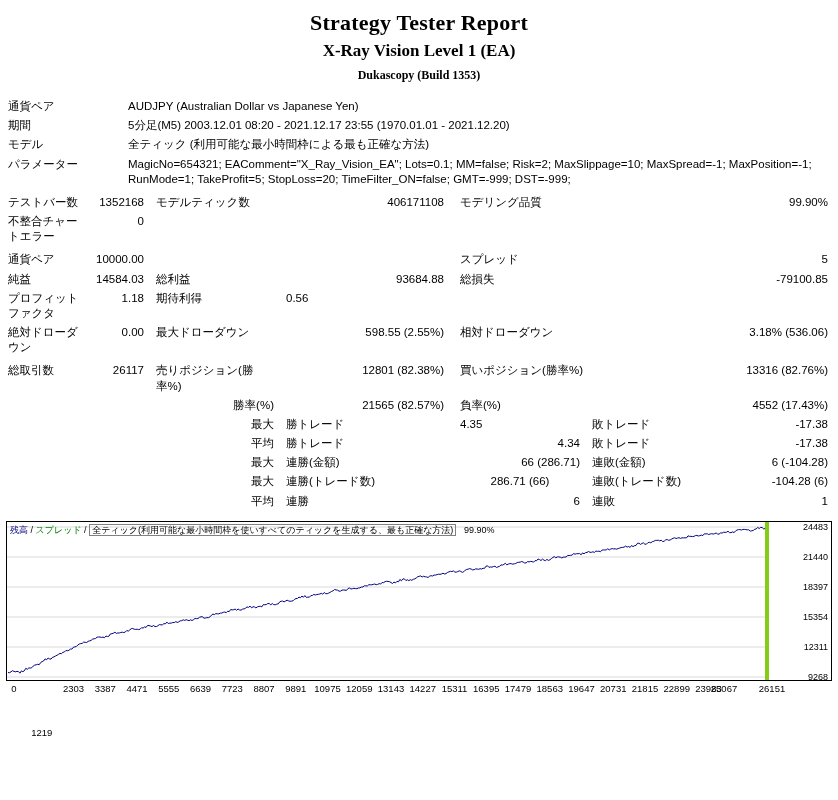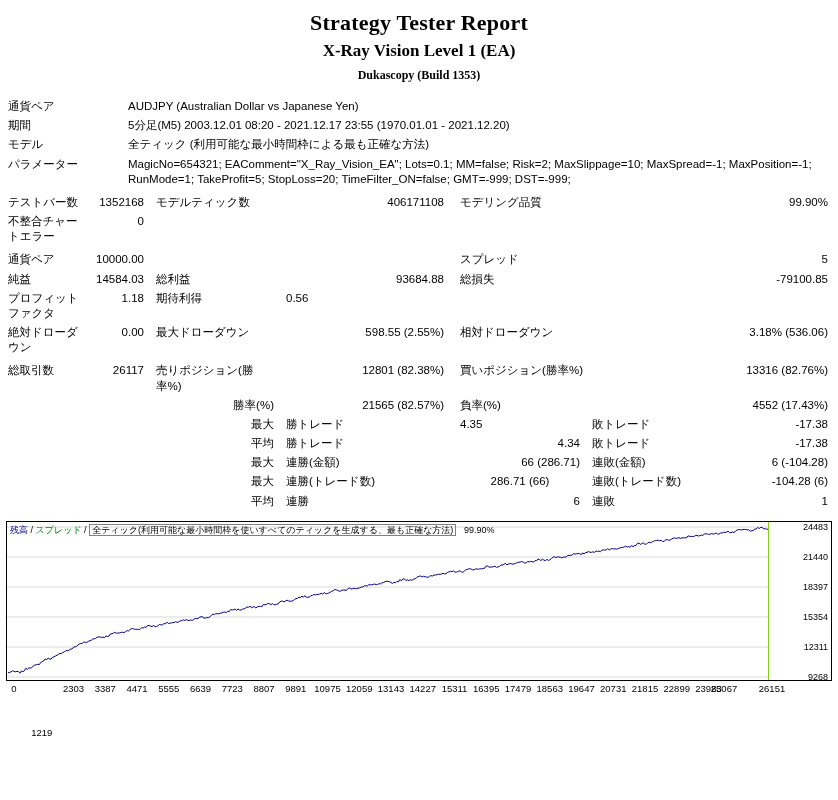--- a/index.html
+++ b/index.html
@@ -112,21 +112,21 @@
   .chart-plot {
     position: absolute;
     left: 0; top: 0; right: 62px; bottom: 0;
     overflow: hidden;
   }
   .chart-yaxis {
     position: absolute;
     right: 0; top: 0; bottom: 0;
     width: 62px;
     font-size: 9px;
-    border-left: 1px solid #84cc16;
+    border-left: 4px solid #84cc16;
     background: #ffffff;
   }
   .chart-yaxis .ytick {
     position: absolute;
     right: 3px;
     transform: translateY(-50%);
     white-space: nowrap;
   }
   .xaxis {
     margin: 2px 6px 0 6px;

